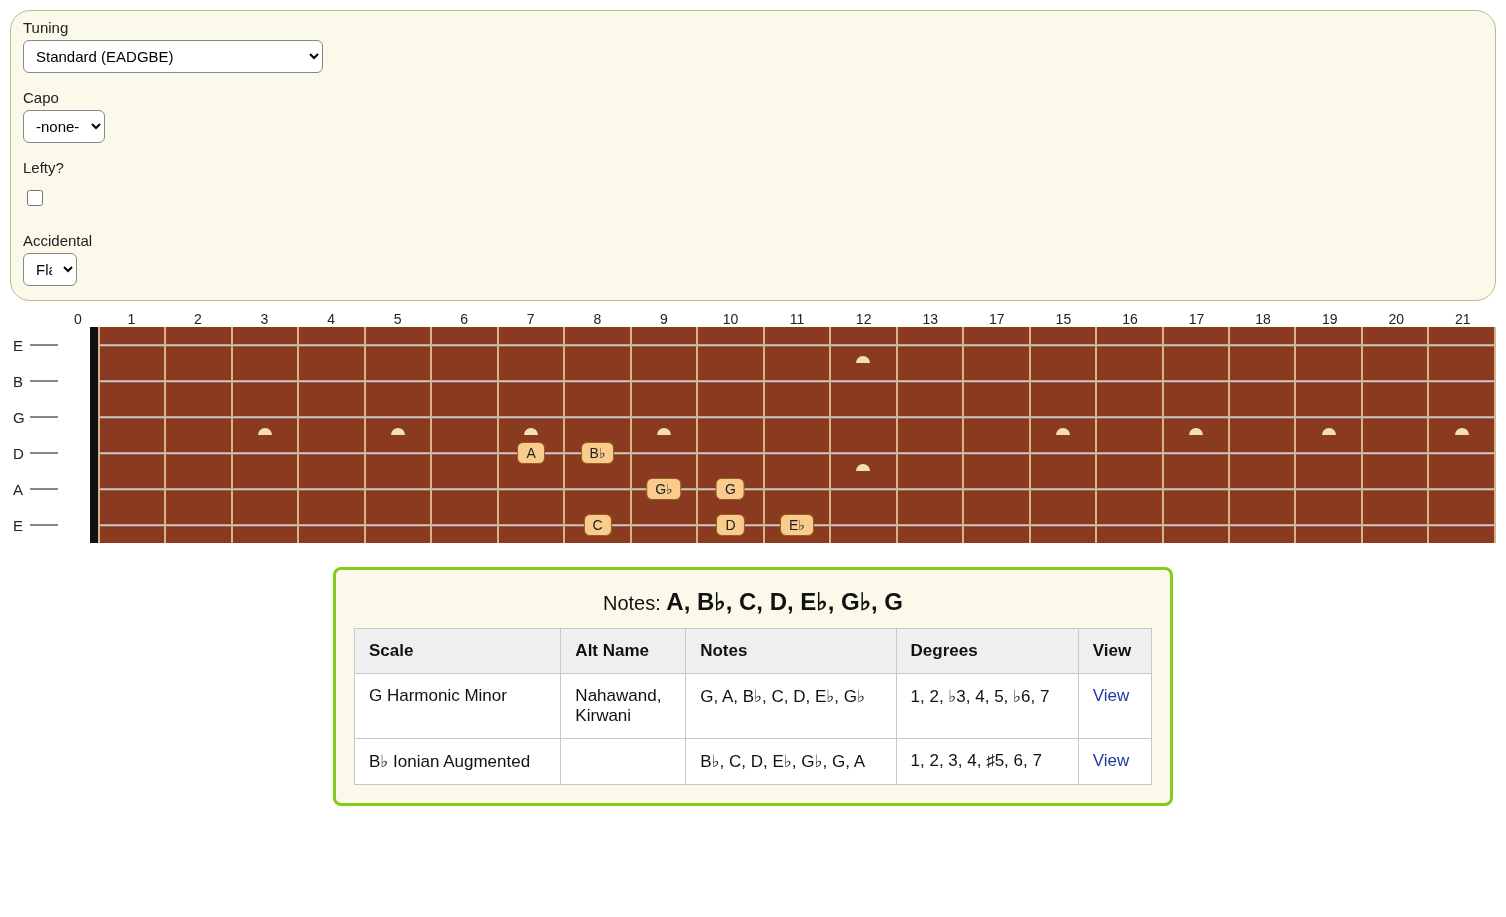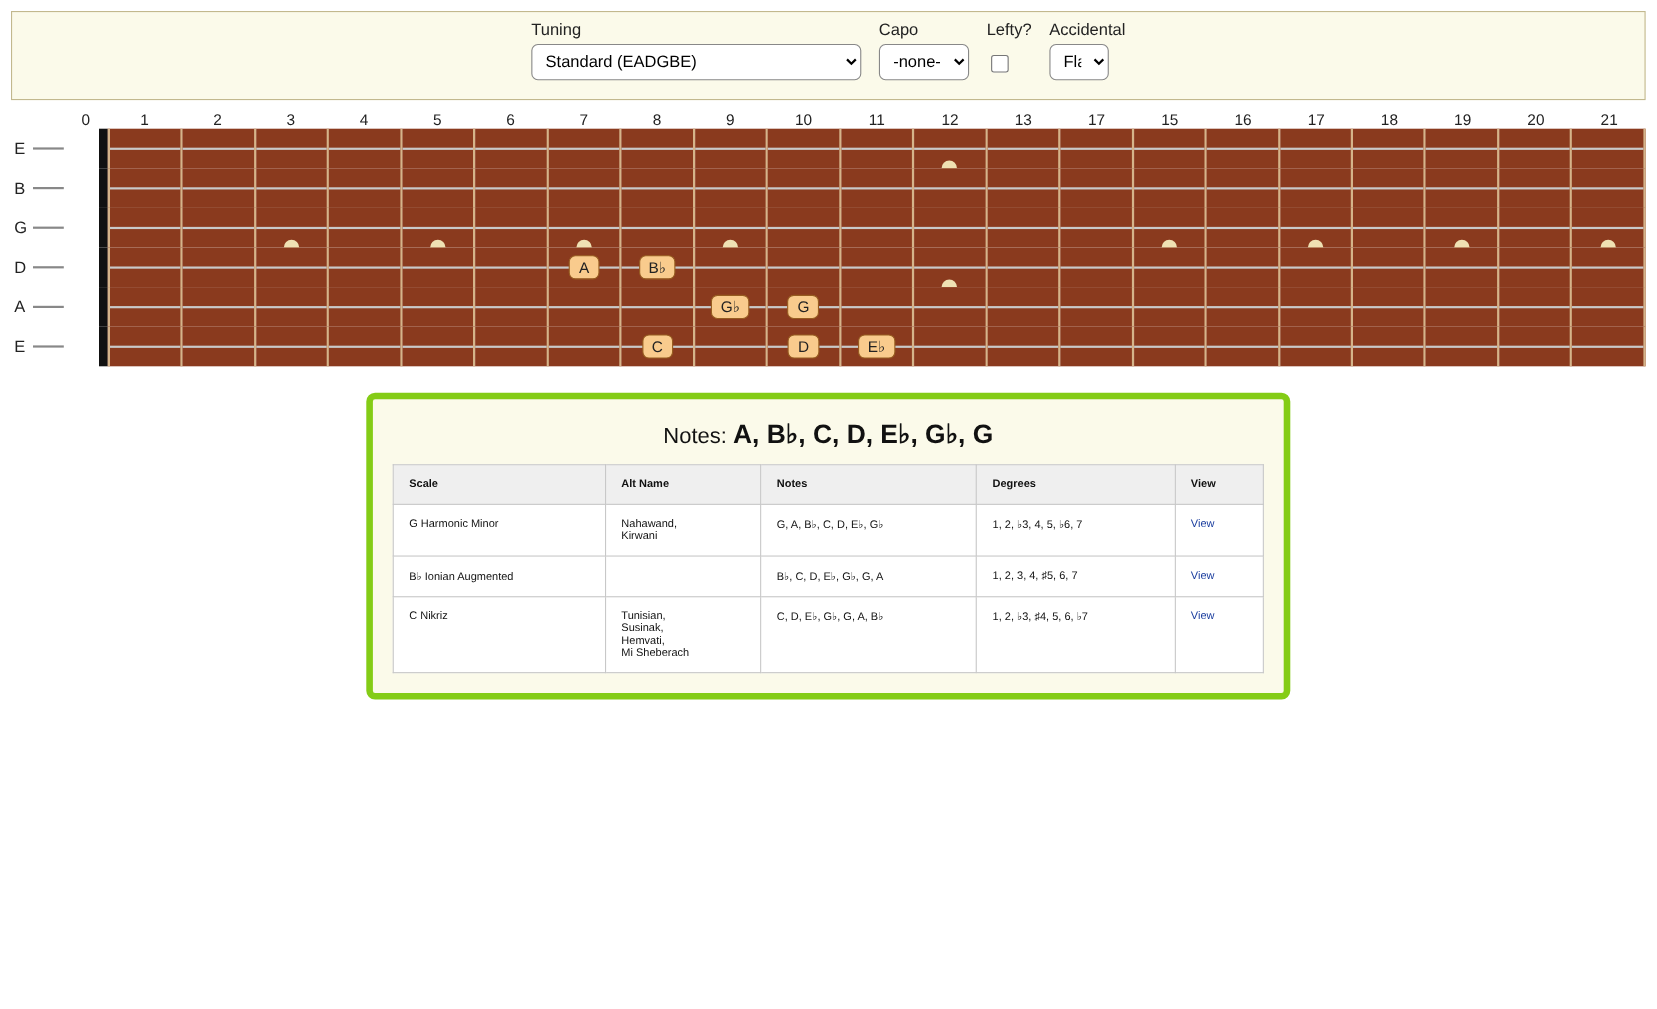--- a/index.html
+++ b/index.html
@@ -7,26 +7,27 @@
     margin: 0;
     padding: 10px;
     font-family: Arial, Helvetica, sans-serif;
     font-size: 14px;
     background: #fff;
     color: #111;
   }
   .controls-bar {
     background: #fbfaea;
     border: 1px solid #c2b88e;
-    border-radius: 0;
+    border-radius: 20px;
     padding: 8px 12px 14px;
     display: flex;
     justify-content: center;
     gap: 16px;
     margin-bottom: 10px;
+    flex-direction: column;
   }
   .control-group {
     display: flex;
     flex-direction: column;
     gap: 4px;
   }
   .control-group label {
     font-size: 15px;
     font-weight: 500;
     color: #222;
@@ -73,27 +74,27 @@
   }
   .note-chip {
     position:absolute; left:50%; top:50%; transform:translate(-50%,-50%);
     background:#f9cb8d; border:1px solid #965c20; border-radius:6px;
     padding:2px 8px; font-size:14px; color:#222; z-index:5; white-space:nowrap;
     min-width:28px; text-align:center;
   }
 
   .results-panel {
     width: 840px; margin: 24px auto 16px;
-    background:#fbfaea; border:6px solid #84cc16; border-radius:8px;
+    background:#fbfaea; border:3px solid #84cc16; border-radius:8px;
     padding:18px;
   }
   .notes-title { text-align:center; font-size:20px; margin-bottom:12px; }
   .notes-title .notes-strong { font-weight:bold; font-size:24px; }
   table { width:100%; border-collapse:collapse; background:#fff; }
-  th, td { border:1px solid #c8c8c8; padding:12px 14px; text-align:left; vertical-align:top; font-size:10px; }
+  th, td { border:1px solid #c8c8c8; padding:12px 14px; text-align:left; vertical-align:top; font-size:17px; }
   th { background:#efefef; font-weight:bold; }
   td.view-cell a { color:#1a3d9e; text-decoration:none; }
 </style>
 </head>
 <body>
 
 <div class="controls-bar">
   <div class="control-group">
     <label>Tuning</label>
     <select class="tuning">
@@ -608,22 +609,15 @@
           <td>1, 2, ♭3, 4, 5, ♭6, 7</td>
           <td class="view-cell"><a href="#">View</a></td>
         </tr>
         <tr>
           <td>B♭ Ionian Augmented</td>
           <td></td>
           <td>B♭, C, D, E♭, G♭, G, A</td>
           <td>1, 2, 3, 4, ♯5, 6, 7</td>
           <td class="view-cell"><a href="#">View</a></td>
         </tr>
-        <tr>
-          <td>C Nikriz</td>
-          <td>Tunisian,<br>Susinak,<br>Hemvati,<br>Mi Sheberach</td>
-          <td>C, D, E♭, G♭, G, A, B♭</td>
-          <td>1, 2, ♭3, ♯4, 5, 6, ♭7</td>
-          <td class="view-cell"><a href="#">View</a></td>
-        </tr>
       </tbody>
   </table>
 </div>
 
 </body></html>

